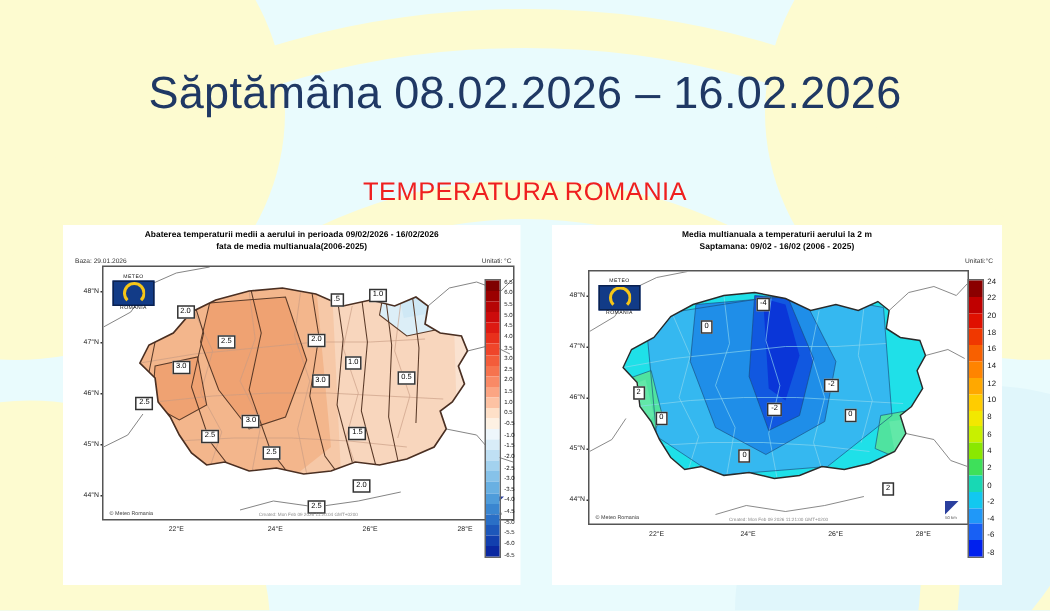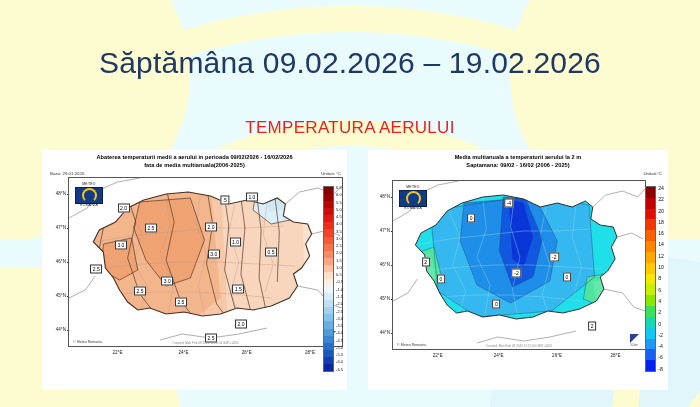--- a/index.html
+++ b/index.html
@@ -116,22 +116,22 @@
 
 <div id="slide-bg">
   <div id="corner-tl"></div>
   <div id="corner-tr"></div>
   <div id="corner-bl"></div>
   <div id="corner-br"></div>
   <div class="arc-band" id="arc-top"></div>
   <div class="arc-band" id="arc-top2"></div>
 </div>
 
-<div id="page-title">Săptămâna 09.02.2026 – 19.02.2026</div>
-<div id="subtitle">TEMPERATURA AERULUI</div>
+<div id="page-title">Săptămâna 08.02.2026 – 16.02.2026</div>
+<div id="subtitle">TEMPERATURA ROMANIA</div>
 
 <div class="map-panel" id="panel-left">
   <div class="map-title">
     <div>Abaterea temperaturii medii a aerului in perioada 09/02/2026 - 16/02/2026</div>
     <div>fata de media multianuala(2006-2025)</div>
   </div>
   <div class="map-meta">
     <span>Baza: 29.01.2026</span>
     <span>Unitati: °C</span>
   </div>

